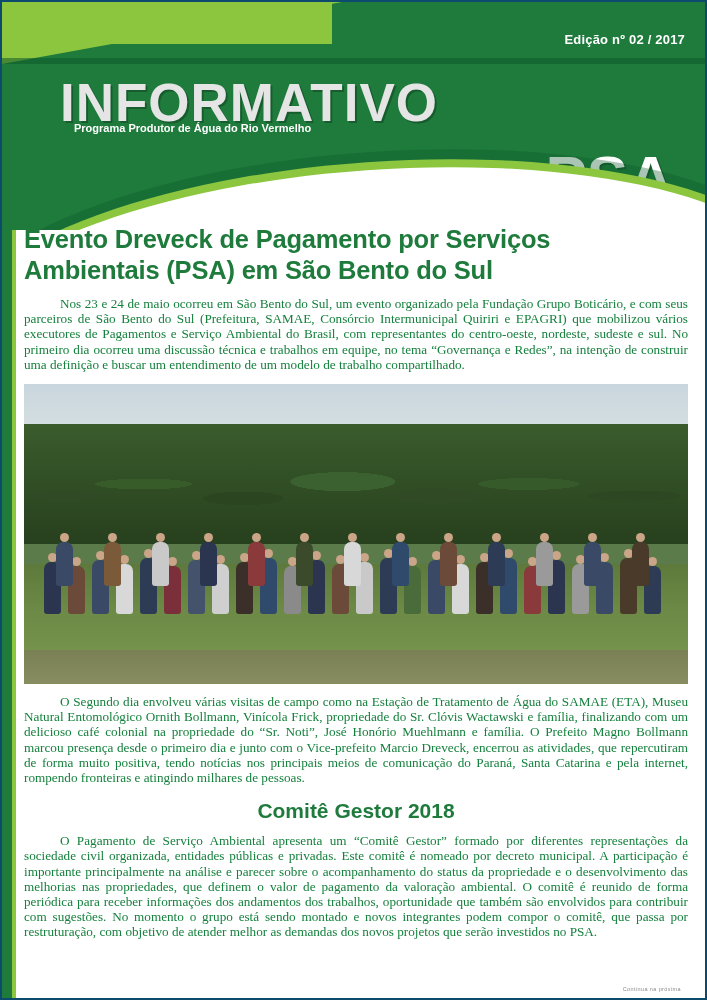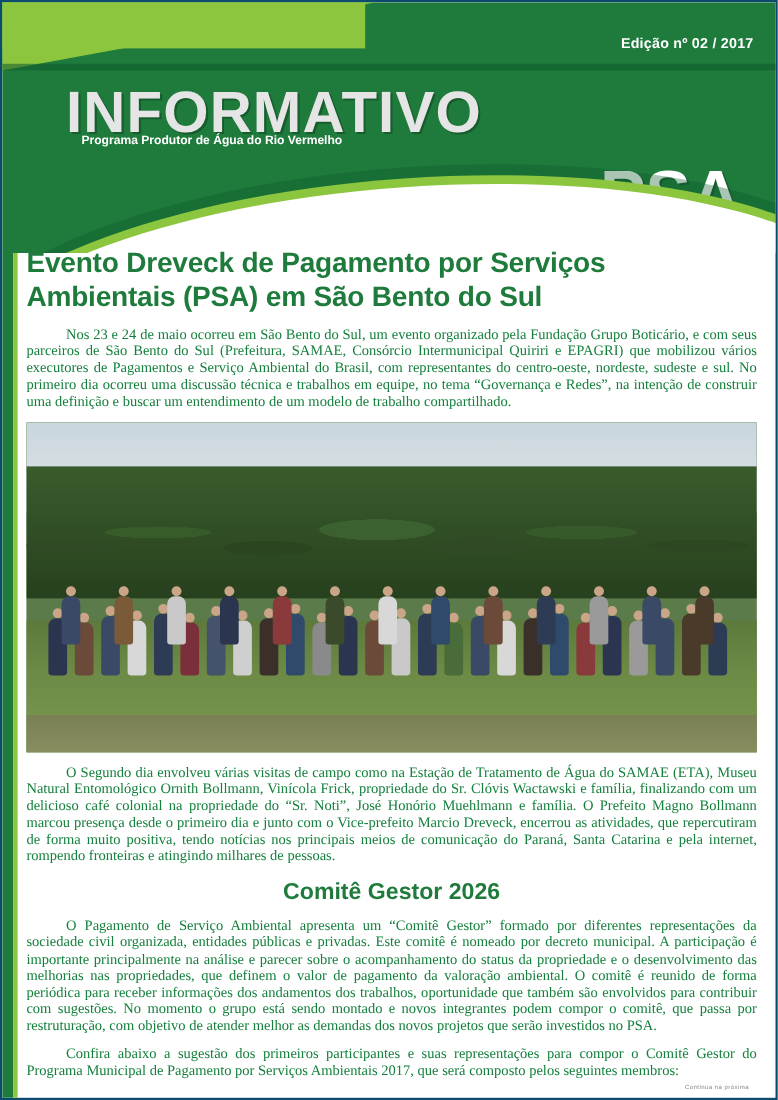--- a/index.html
+++ b/index.html
@@ -251,21 +251,20 @@
         <i style="left:464px;bottom:28px;background:#2e3b55;height:44px"></i>
         <i style="left:512px;bottom:28px;background:#9a9a9a;height:44px"></i>
         <i style="left:560px;bottom:28px;background:#3a4a66;height:44px"></i>
         <i style="left:608px;bottom:28px;background:#4a3a2a;height:44px"></i>
       </div>
 
     </div>
 
     <p class="body">O Segundo dia envolveu várias visitas de campo como na Estação de Tratamento de Água do SAMAE (ETA), Museu Natural Entomológico Ornith Bollmann, Vinícola Frick, propriedade do Sr. Clóvis  Wactawski e família, finalizando com um delicioso café colonial na propriedade do “Sr. Noti”, José Honório Muehlmann e família. O Prefeito Magno Bollmann marcou presença desde o primeiro dia e junto com o Vice-prefeito Marcio Dreveck, encerrou as atividades, que repercutiram de forma muito positiva, tendo notícias nos principais meios de comunicação do Paraná, Santa Catarina e pela internet, rompendo fronteiras e atingindo milhares de pessoas.</p>
 
-    <h2 class="section">Comitê Gestor 2026</h2>
+    <h2 class="section">Comitê Gestor 2018</h2>
 
     <p class="body">O Pagamento de Serviço Ambiental apresenta um “Comitê Gestor” formado por diferentes representações da sociedade civil organizada, entidades públicas e privadas. Este comitê é nomeado por decreto municipal. A participação é importante principalmente na análise e parecer sobre o acompanhamento do status da propriedade e o desenvolvimento das melhorias nas propriedades, que definem o valor de pagamento da valoração ambiental. O comitê é reunido de forma periódica para receber informações dos andamentos dos trabalhos, oportunidade que também são envolvidos para contribuir com sugestões. No momento o grupo está sendo montado e novos integrantes podem compor o comitê, que passa por restruturação, com objetivo de atender melhor as demandas dos novos projetos que serão investidos no PSA.</p>
-    <p class="body">Confira abaixo a sugestão dos primeiros participantes e suas representações para compor o Comitê Gestor do Programa Municipal de Pagamento por Serviços Ambientais 2017, que será composto pelos seguintes membros:</p>
   </div>
 
   <div class="smallnote">Continua na próxima</div>
 
 </div>
 
 </body></html>

